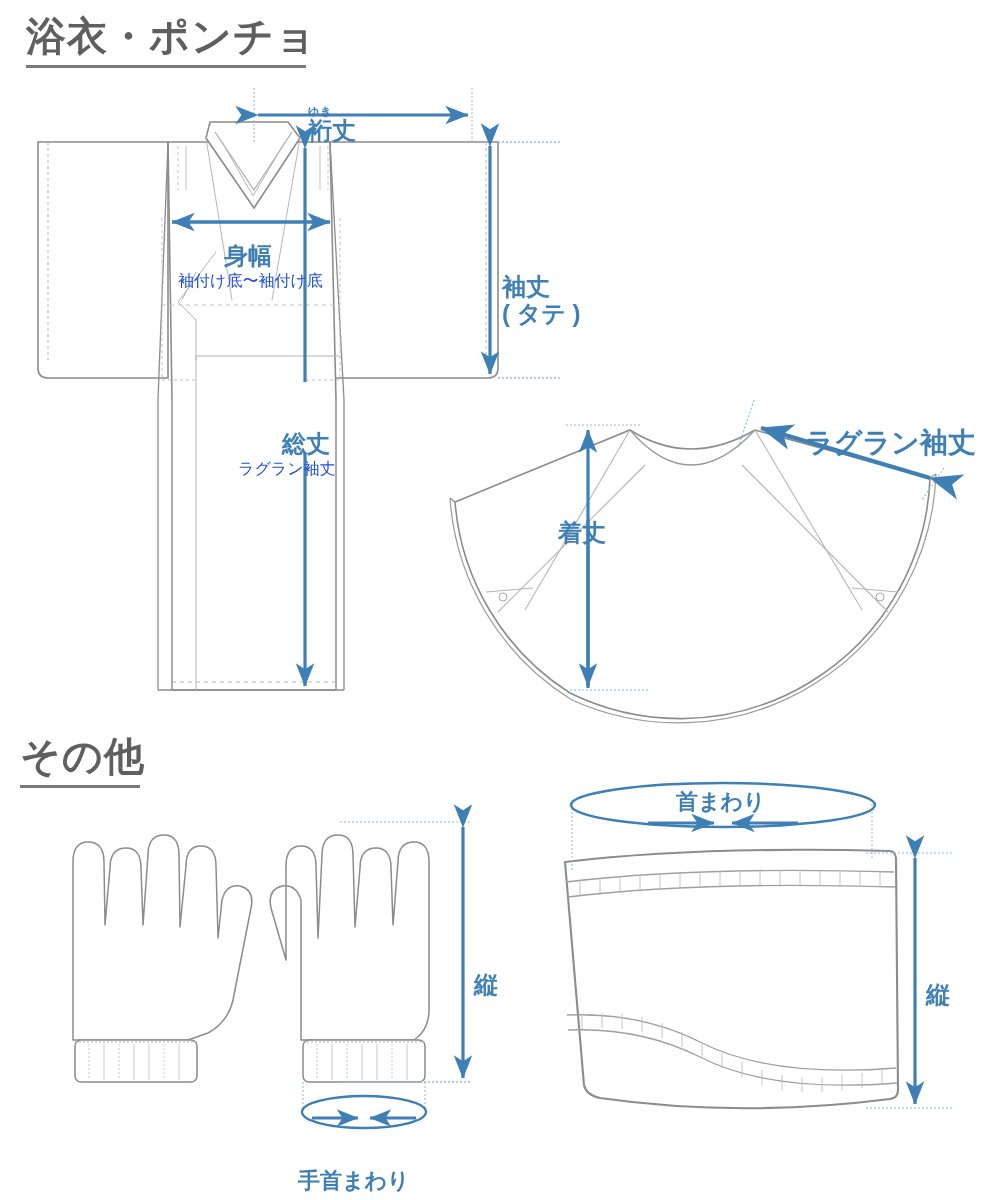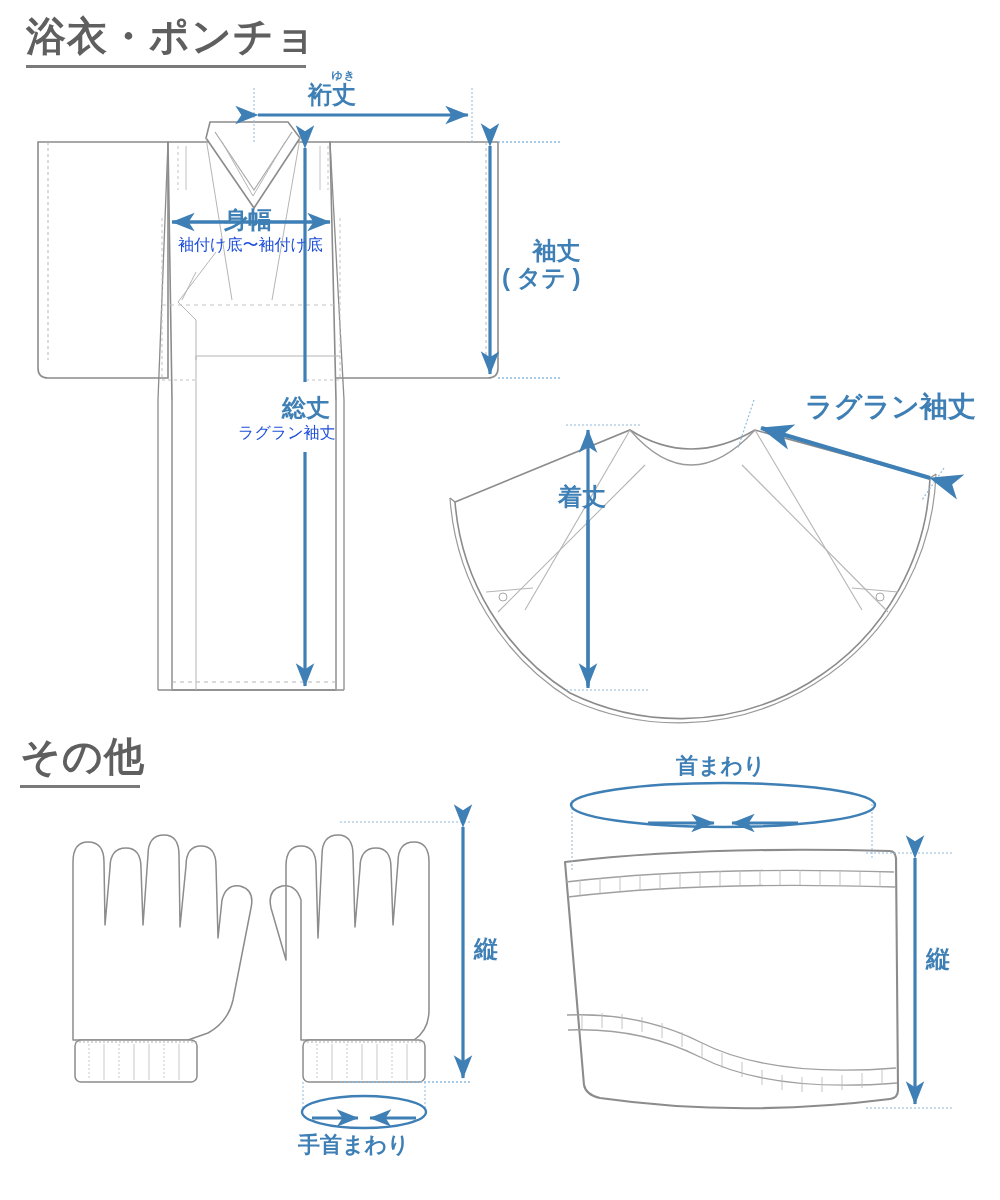--- a/index.html
+++ b/index.html
@@ -37,21 +37,22 @@
   
   svg.canvas{position:absolute;left:0;top:0;width:1000px;height:1200px;}
 
   
   .lbl{
     position:absolute;
     color:#3e7fb5;
     font-weight:700;
     white-space:nowrap;
     line-height:1.12;
-    text-align:right;
+    text-align:left;
+    margin-top:36px;
   }
   .lbl.sub{
     color:#1d4ed8;
     font-weight:400;
   }
   .ruby{
     display:block;
     font-size:11px;
     font-weight:700;
     letter-spacing:1px;

